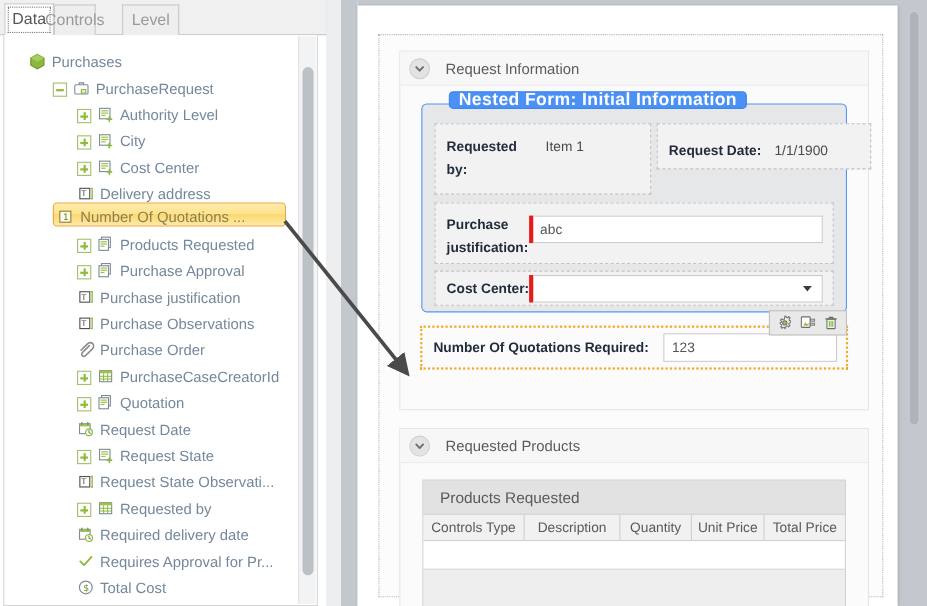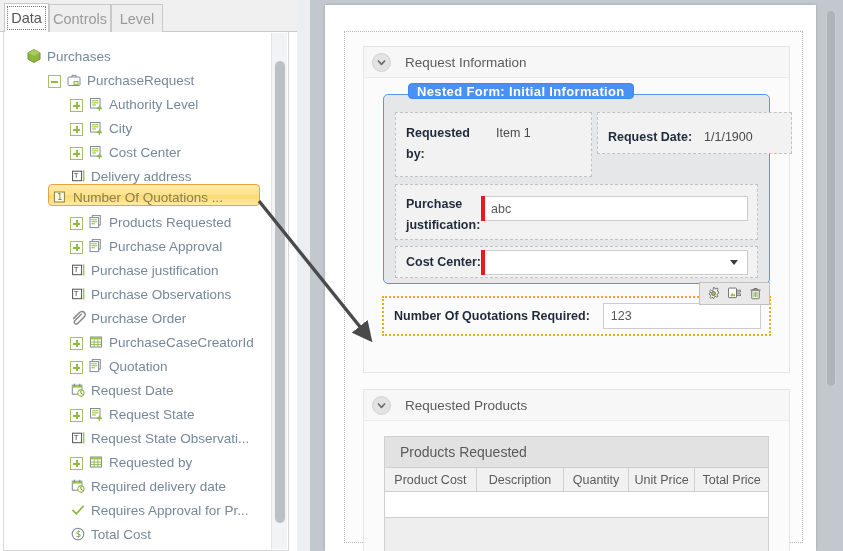--- a/index.html
+++ b/index.html
@@ -33,21 +33,21 @@
     border-color:#c9c9c9;
   }
   .tab.active::after{
     content:""; position:absolute; left:0; right:0; bottom:-1px; height:2px; background:#fff;
   }
   .tab .focusring {
     position:absolute; left:2px; top:2px; right:2px; bottom:2px;
     border:1px dotted #777; pointer-events:none;
   }
   #tab-data { left:4px; width:45px; }
-  #tab-controls { left:49px; width:62px; }
+  #tab-controls { left:49px; width:38px; }
   #tab-layout { left:111px; width:52px; }
 
   #tree-frame {
     position:absolute; left:3px; top:32px; width:286px; height:519px;
     background:#ffffff; border:1px solid #d6d6d6; border-top:none;
     overflow:hidden;
   }
   #tree {
     position:absolute; left:0; top:0; right:18px; bottom:0;
     padding-top:8px;
@@ -138,21 +138,21 @@
 
   
   #nested {
     position:absolute; left:19px; top:47px; right:19px; height:190px;
     border:1px solid #5596f0; border-radius:5px;
     background:#e5e7e9;
   }
   #nested-badge {
     position:absolute; left:24px; top:-12px; height:16px;
     background:#4a90f5; border-radius:4px;
-    color:#ffffff; font-size:13px; font-weight:bold;
+    color:#ffffff; font-size:16px; font-weight:bold;
     letter-spacing:.35px;
     display:flex; align-items:center; padding:0 8px;
     white-space:nowrap;
     border:1px solid #3f86ee;
   }
 
   .fieldbox {
     position:absolute; border:1px dashed #c3c3c3; background:#f2f2f2;
     display:flex; align-items:flex-start;
   }
@@ -616,21 +616,21 @@
             <svg width="11" height="11" viewBox="0 0 11 11">
               <path d="M2.4 4 L5.5 7.3 L8.6 4" fill="none" stroke="#6d6d6d" stroke-width="1.7" stroke-linecap="round" stroke-linejoin="round"></path>
             </svg>
           </span>
           <span class="sec-title">Requested Products</span>
         </div>
 
         <div id="grid-wrap">
           <div id="grid-title">Products Requested</div>
           <div id="grid-head">
-              <div class="gh" style="width: 101px;">Product Cost</div>
+              <div class="gh" style="width: 101px;">Controls Type</div>
               <div class="gh" style="width: 96px;">Description</div>
               <div class="gh" style="width: 71px;">Quantity</div>
               <div class="gh" style="width: 73px;">Unit Price</div>
               <div class="gh" style="width: 80px;">Total Price</div>
             </div>
           <div id="grid-body"></div>
           <div id="grid-foot"></div>
         </div>
       </div>
 

